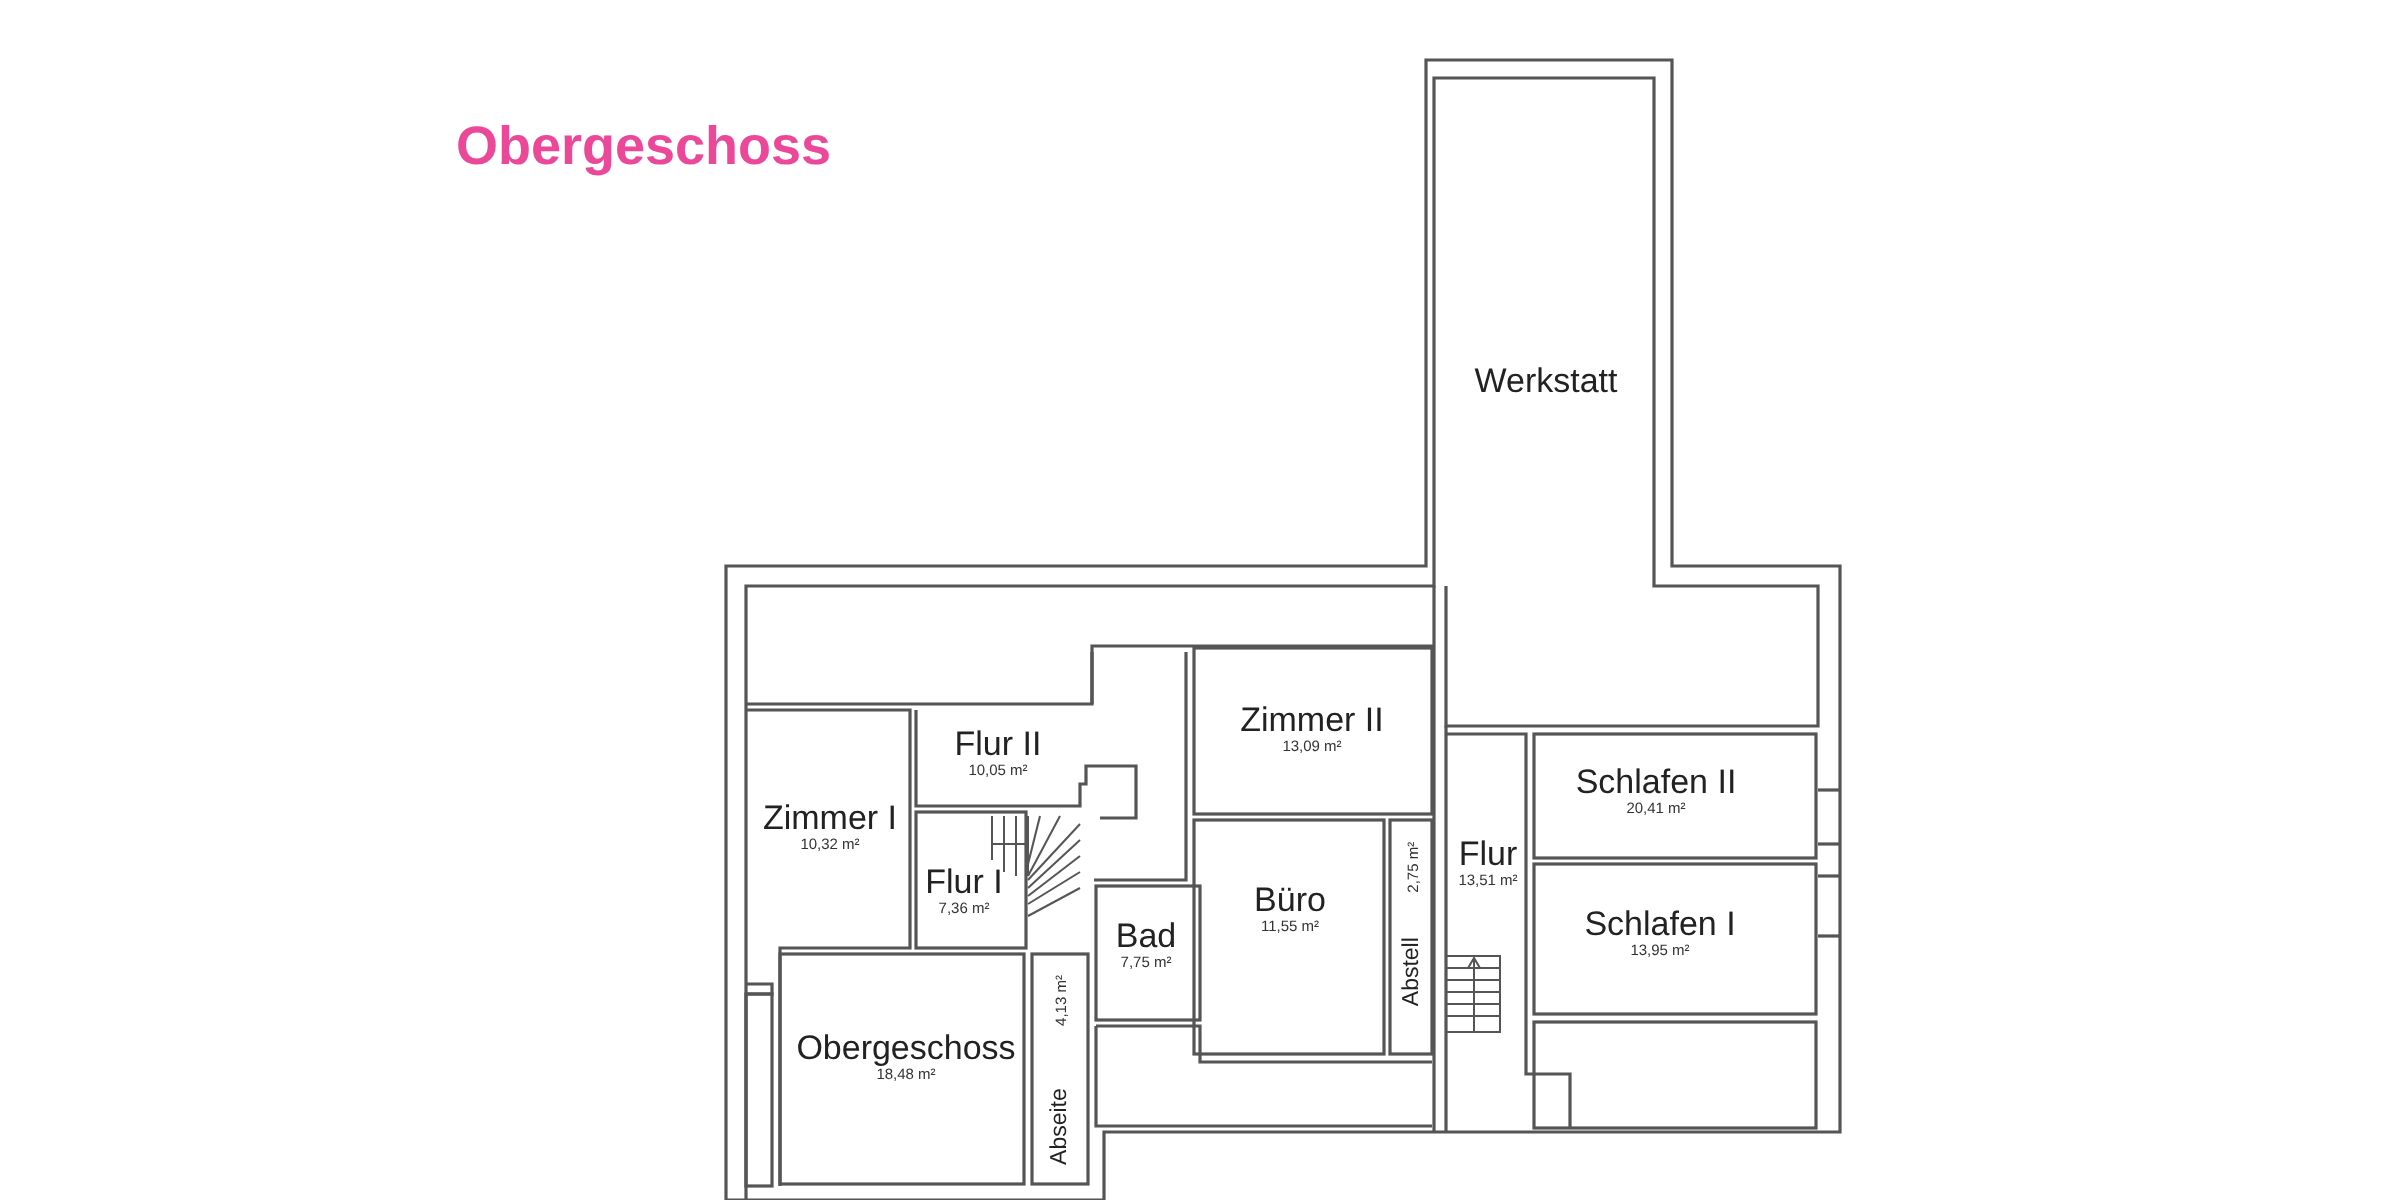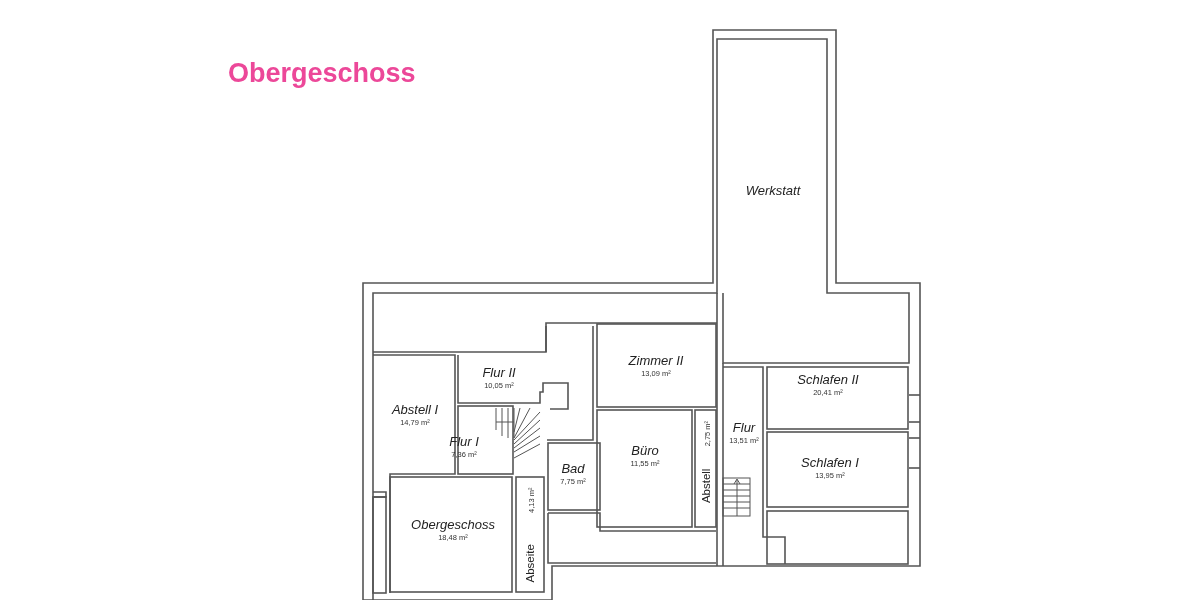--- a/index.html
+++ b/index.html
@@ -1,20 +1,20 @@
 <!DOCTYPE html>
 <html><head>
 <meta charset="utf-8">
 <style>
   html, body { margin:0; padding:0; background:#ffffff; }
   body { width:1200px; height:600px; position:relative; overflow:hidden; font-family:"Liberation Sans", sans-serif; color:#1a1a1a; }
   .title { position:absolute; left:228px; top:16px; font-size:27px; font-weight:bold; color:#ec4899;margin-top:42px; }
   svg.plan { position:absolute; left:0; top:0; }
   .lbl { position:absolute; text-align:center; transform:translate(-50%,-50%); white-space:nowrap; }
-  .lbl .n { font-size:13px; color:#222; line-height:14px;font-style:italic; }
+  .lbl .n { font-size:17px; color:#222; line-height:14px; }
   .lbl .a { font-size:7.5px; color:#333; line-height:11px; }
   .vlbl { position:absolute; transform-origin:center; transform:translate(-50%,-50%) rotate(-90deg); white-space:nowrap; }
   .vlbl .n { font-size:11.5px; color:#222; }
   .vlbl .a { font-size:7.5px; color:#333; }
 </style>
 </head>
 <body>
 
 <div class="title">Obergeschoss</div>
 
@@ -95,24 +95,24 @@
 </svg>
 
 <div class="lbl" style="left:773px;top:191px">
   <div class="n">Werkstatt</div>
 </div>
 <div class="lbl" style="left:499px;top:378px">
   <div class="n">Flur II</div>
   <div class="a">10,05 m²</div>
 </div>
 <div class="lbl" style="left:415px;top:415px">
-  <div class="n">Abstell I</div>
-  <div class="a">14,79 m²</div>
+  <div class="n">Zimmer I</div>
+  <div class="a">10,32 m²</div>
 </div>
-<div class="lbl" style="left:464px;top:447px">
+<div class="lbl" style="left:482px;top:447px">
   <div class="n">Flur I</div>
   <div class="a">7,36 m²</div>
 </div>
 <div class="lbl" style="left:656px;top:366px">
   <div class="n">Zimmer II</div>
   <div class="a">13,09 m²</div>
 </div>
 <div class="lbl" style="left:645px;top:456px">
   <div class="n">Büro</div>
   <div class="a">11,55 m²</div>
@@ -122,21 +122,21 @@
   <div class="a">7,75 m²</div>
 </div>
 <div class="vlbl" style="left:705px;top:462px">
   <span class="n">Abstell</span>&nbsp;&nbsp;&nbsp;&nbsp;
   <span class="a">2,75 m²</span>
 </div>
 <div class="lbl" style="left:744px;top:433px">
   <div class="n">Flur</div>
   <div class="a">13,51 m²</div>
 </div>
-<div class="lbl" style="left:828px;top:385px">
+<div class="lbl" style="left:828px;top:397px">
   <div class="n">Schlafen II</div>
   <div class="a">20,41 m²</div>
 </div>
 <div class="lbl" style="left:830px;top:468px">
   <div class="n">Schlafen I</div>
   <div class="a">13,95 m²</div>
 </div>
 <div class="lbl" style="left:453px;top:530px">
   <div class="n">Obergeschoss</div>
   <div class="a">18,48 m²</div>

